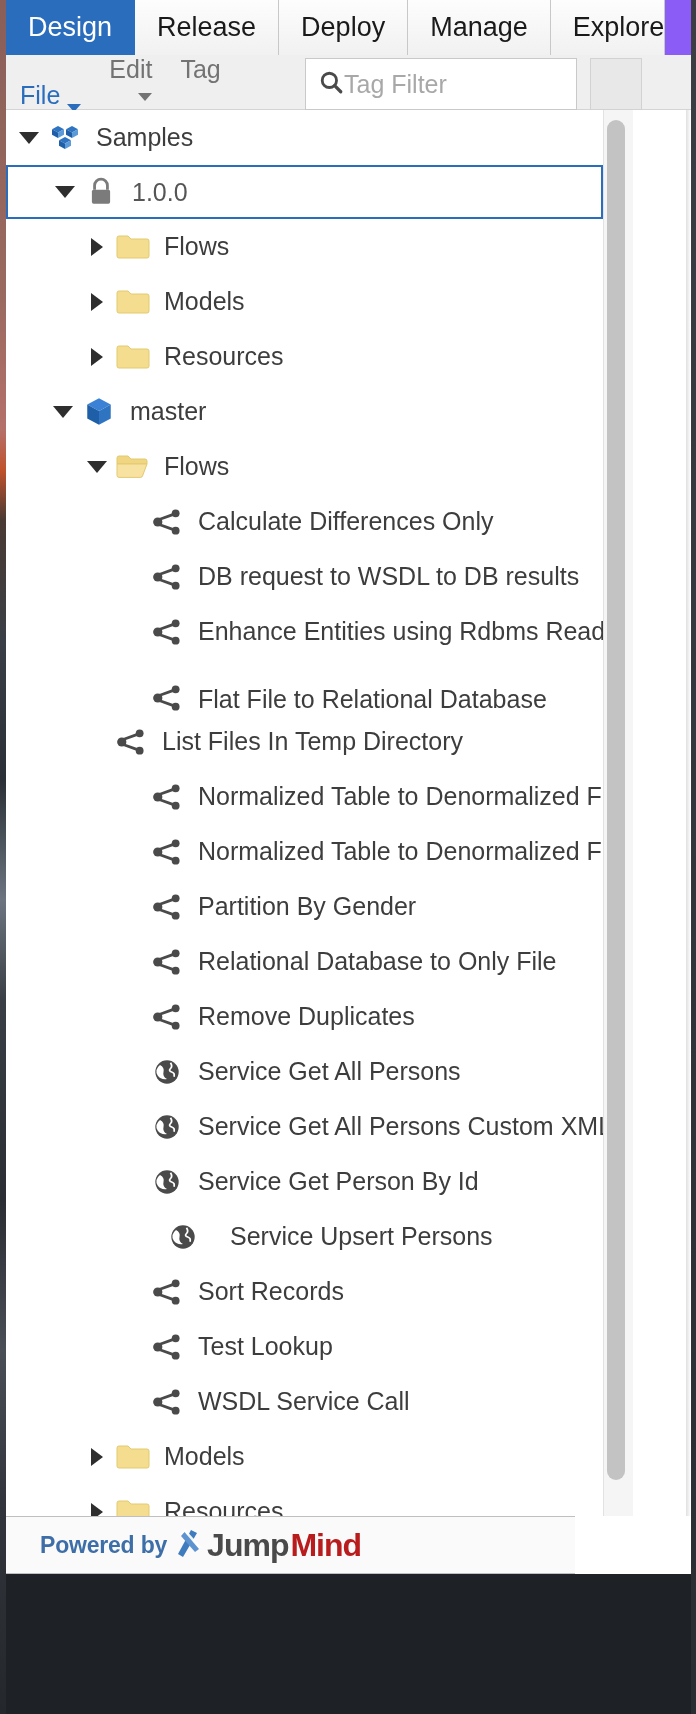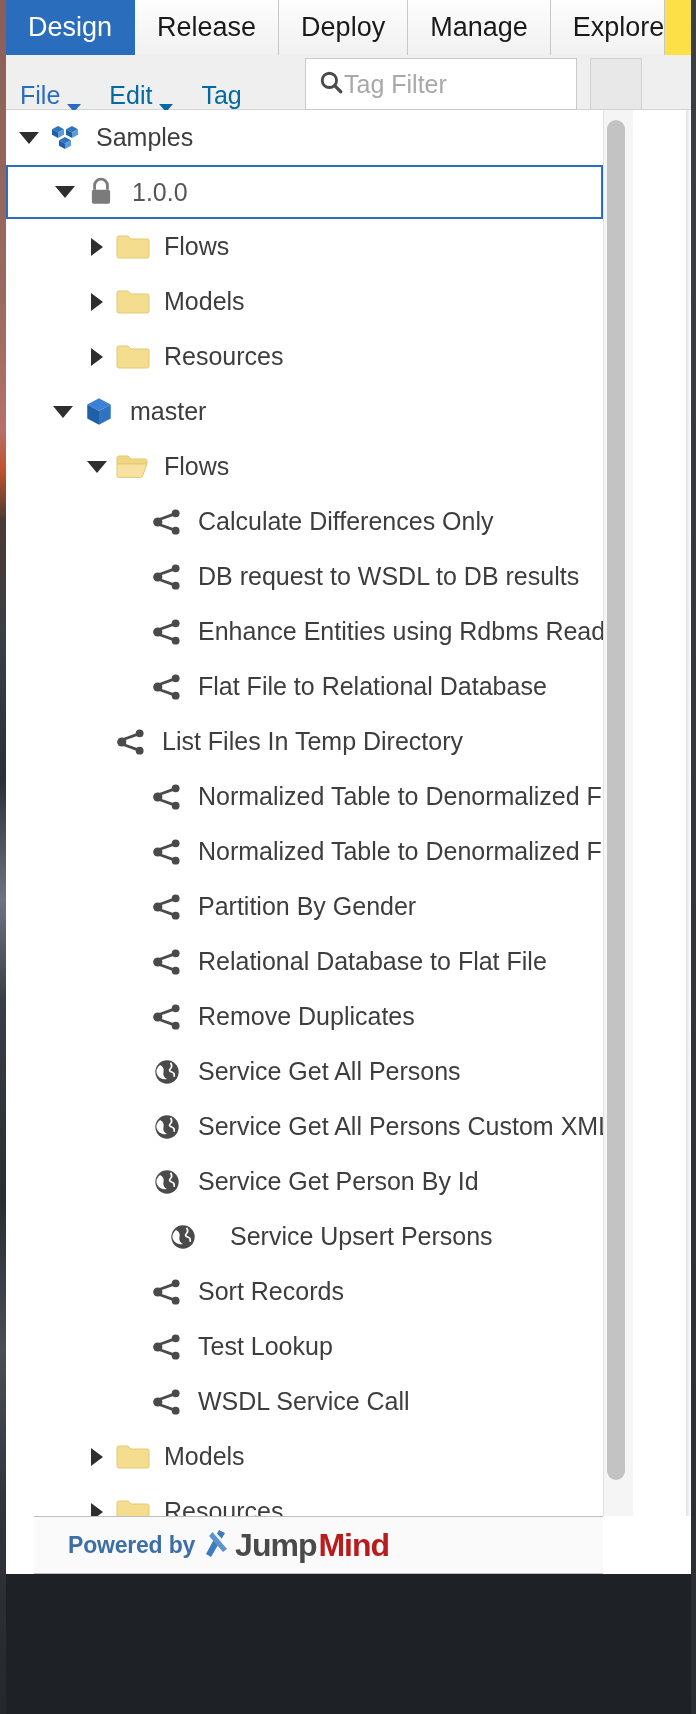--- a/index.html
+++ b/index.html
@@ -30,21 +30,21 @@
   }
   .edge-sliver-right {
     position: absolute; right: 0; top: 0; width: 5px; height: 1714px;
     background: linear-gradient(180deg,#3b3f44,#2a2d31);
     z-index: 50;
   }
 
   
   .tabbar {
     position: absolute; left: 6px; top: 0; width: 685px; height: 55px;
-    background: #fde047;
+    background: #8b5cf6;
     display: flex;
     align-items: stretch;
   }
   .tab {
     height: 55px;
     display: flex; align-items: center; justify-content: center;
     padding: 0 22px;
     font-size: 27px;
     color: #1a1a1a;
     background: linear-gradient(180deg,#fdfdfd 0%, #f1f1f1 100%);
@@ -67,21 +67,21 @@
     display: flex; align-items: center;
   }
   .menu-item {
     display: flex; align-items: flex-end; gap: 7px;
     padding: 0 14px;
     font-size: 25px;
     height: 55px;
     white-space: nowrap;
   }
   .menu-item.enabled { color: #2a6dbd; cursor: pointer; }
-  .menu-item.disabled { color: #0369a1; }
+  .menu-item.disabled { color: #737373; flex-direction: column; }
   .caret {
     display: inline-block;
     width: 0; height: 0;
     border-left: 7px solid transparent;
     border-right: 7px solid transparent;
     border-top: 8px solid currentColor;
     position: relative; top: 2px;
   }
 
   .tagfilter {
@@ -180,21 +180,20 @@
   
   .footer {
     position: absolute; left: 6px; top: 1516px;
     width: 569px; height: 58px;
     background: #fafafa;
     border-top: 1px solid #bfbfbf;
     border-bottom: 1px solid #bfbfbf;
     display: flex; align-items: center;
     padding-left: 34px;
     gap: 4px;
-    margin-left: 28px;
   }
   .powered {
     font-size: 23px; font-weight: bold; color: #3d6ea8;
     letter-spacing: -0.2px;
   }
   .jm-logo { display: flex; align-items: center; gap: 2px; }
   .jm-mark { position: relative; top: -1px; }
   .jm-jump { font-size: 32px; color: #4a4a4a; font-weight: 600; letter-spacing: -1px; }
   .jm-mind { font-size: 32px; color: #b91c1c; font-weight: 600; letter-spacing: -1px; }
 
@@ -378,21 +377,21 @@
           <svg width="30" height="28" viewBox="0 0 26 24">
         <circle cx="20.5" cy="4.5" r="3.4" fill="#4a4a4a"></circle>
         <circle cx="20.5" cy="19.5" r="3.4" fill="#4a4a4a"></circle>
         <circle cx="5" cy="12" r="4" fill="#4a4a4a"></circle>
         <line x1="6.8" y1="9.6" x2="18.6" y2="5.4" stroke="#4a4a4a" stroke-width="2.4"></line>
         <line x1="6.8" y1="14.4" x2="18.6" y2="18.6" stroke="#4a4a4a" stroke-width="2.4"></line>
       </svg>
         </span>
         <span class="lbl">Enhance Entities using Rdbms Reader</span>
       </div>
-      <div class="tree-row" style="padding-left: 112px;">
+      <div class="tree-row" style="padding-left: 112px; align-items: flex-end;">
         <span class="twisty empty"></span>
         <span class="ic">
           <svg width="30" height="28" viewBox="0 0 26 24">
         <circle cx="20.5" cy="4.5" r="3.4" fill="#4a4a4a"></circle>
         <circle cx="20.5" cy="19.5" r="3.4" fill="#4a4a4a"></circle>
         <circle cx="5" cy="12" r="4" fill="#4a4a4a"></circle>
         <line x1="6.8" y1="9.6" x2="18.6" y2="5.4" stroke="#4a4a4a" stroke-width="2.4"></line>
         <line x1="6.8" y1="14.4" x2="18.6" y2="18.6" stroke="#4a4a4a" stroke-width="2.4"></line>
       </svg>
         </span>
@@ -454,21 +453,21 @@
         <span class="twisty empty"></span>
         <span class="ic">
           <svg width="30" height="28" viewBox="0 0 26 24">
         <circle cx="20.5" cy="4.5" r="3.4" fill="#4a4a4a"></circle>
         <circle cx="20.5" cy="19.5" r="3.4" fill="#4a4a4a"></circle>
         <circle cx="5" cy="12" r="4" fill="#4a4a4a"></circle>
         <line x1="6.8" y1="9.6" x2="18.6" y2="5.4" stroke="#4a4a4a" stroke-width="2.4"></line>
         <line x1="6.8" y1="14.4" x2="18.6" y2="18.6" stroke="#4a4a4a" stroke-width="2.4"></line>
       </svg>
         </span>
-        <span class="lbl">Relational Database to Flat File</span>
+        <span class="lbl">Relational Database to Only File</span>
       </div>
       <div class="tree-row" style="padding-left: 112px;">
         <span class="twisty empty"></span>
         <span class="ic">
           <svg width="30" height="28" viewBox="0 0 26 24">
         <circle cx="20.5" cy="4.5" r="3.4" fill="#4a4a4a"></circle>
         <circle cx="20.5" cy="19.5" r="3.4" fill="#4a4a4a"></circle>
         <circle cx="5" cy="12" r="4" fill="#4a4a4a"></circle>
         <line x1="6.8" y1="9.6" x2="18.6" y2="5.4" stroke="#4a4a4a" stroke-width="2.4"></line>
         <line x1="6.8" y1="14.4" x2="18.6" y2="18.6" stroke="#4a4a4a" stroke-width="2.4"></line>

